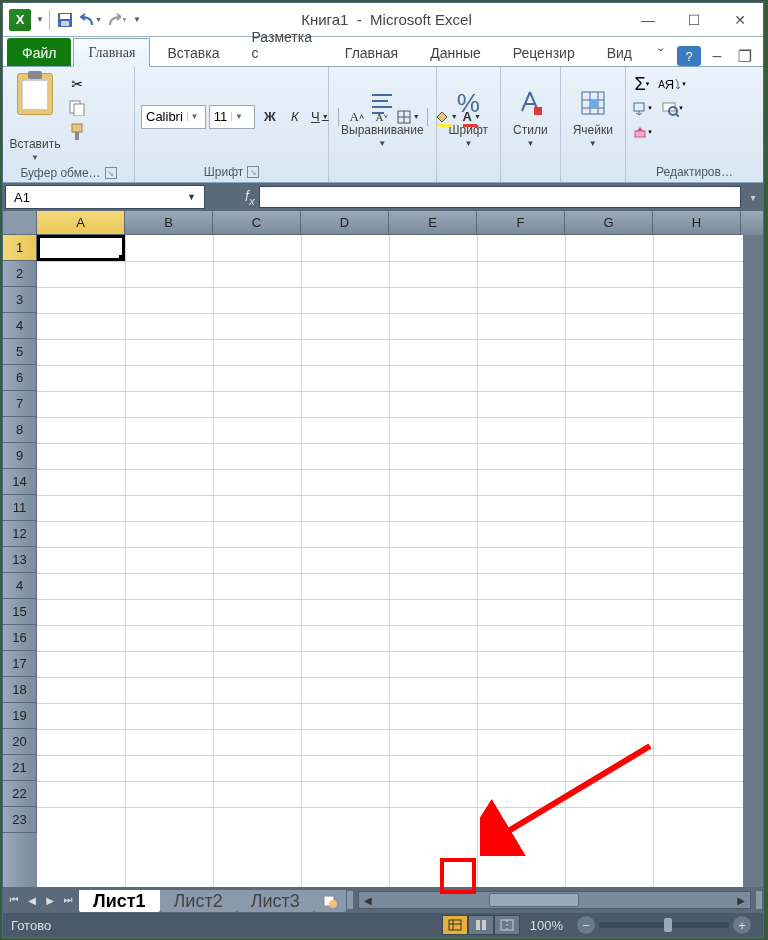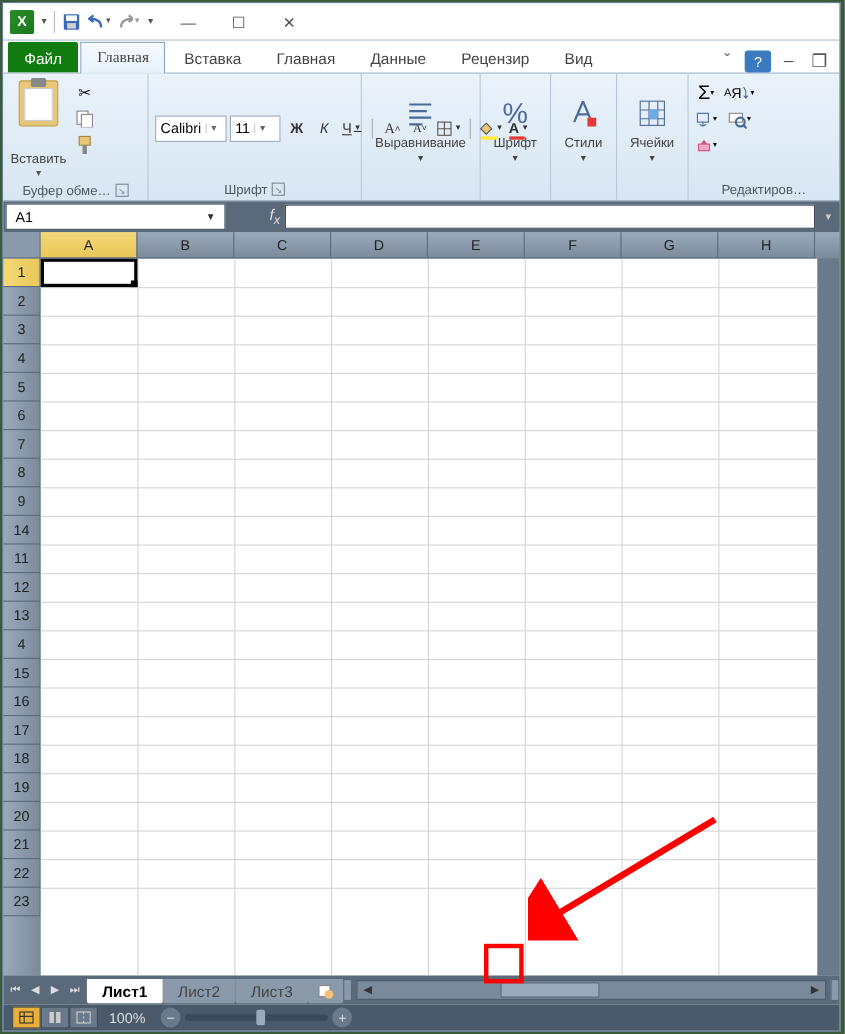--- a/index.html
+++ b/index.html
@@ -69,21 +69,21 @@
 .cells { flex: 1; background: #fff; position: relative; }
 .vline { position: absolute; top: 0; bottom: 0; width: 1px; background: #d4d4d4; }
 .hline { position: absolute; left: 0; right: 0; height: 1px; background: #d4d4d4; }
 .sel-cell { position: absolute; top: 0; left: 0; width: 88px; height: 26px; border: 3px solid #000; box-sizing: border-box; }
 .sel-handle { position: absolute; width: 6px; height: 6px; background: #000; bottom: -3px; right: -3px; }
 .vscroll { width: 20px; background: #6a7a8a; }
 
 .sheet-bar { height: 26px; background: #5a6a7a; display: flex; align-items: center; position: relative; }
 .nav-btns { display: flex; padding: 0 2px; }
 .nav-btn { width: 18px; height: 20px; display: flex; align-items: center; justify-content: center; color: #ddd; font-size: 10px; }
-.sheet-tab { height: 22px; padding: 0 14px; display: flex; align-items: center; font-size: 14px; border-radius: 0 0 2px 2px; margin-top: 2px; }
+.sheet-tab { height: 22px; padding: 0 14px; display: flex; align-items: center; font-size: 18px; border-radius: 0 0 2px 2px; margin-top: 2px; }
 .sheet-tab.active { background: #fff; color: #000; font-weight: bold; }
 .sheet-tab.inactive { background: #8a9aaa; color: #444; }
 .sheet-tab.new { background: #8a9aaa; padding: 0 8px; }
 .hscroll-area { flex: 1; height: 18px; background: #7a8a9a; margin: 0 4px; position: relative; display: flex; align-items: center; border: 1px solid #4a5a6a; }
 .hscroll-thumb { position: absolute; left: 130px; width: 90px; height: 14px; background: #9aaabb; border: 1px solid #5a6a7a; border-radius: 2px; }
 .split-handle { width: 8px; height: 20px; background: #8a9aaa; border: 1px solid #5a6a7a; }
 
 .highlight-box { position: absolute; bottom: 46px; left: 440px; width: 36px; height: 36px; border: 4px solid #ff0000; }
 .arrow { position: absolute; bottom: 80px; left: 480px; }
 .arrow svg { width: 180px; height: 120px; }
@@ -122,31 +122,35 @@
           <span style="font-size:7px;color:#555;">▼</span>
         </div>
       <div class="qat-btn">
           <svg width="18" height="14">
             <path d="M11 7 L15 4 L11 1 M15 4 Q4 4 4 12" fill="none" stroke="#999" stroke-width="2"></path>
           </svg>
           <span style="font-size:7px;color:#999;">▼</span>
         </div>
       <div class="qat-dd">▼</div>
     </div>
+    <div class="title-area">
+      <span>Книга1</span> &nbsp;-&nbsp; <span>Microsoft Excel</span>
+    </div>
     <div class="win-controls">
       <div class="win-btn">—</div>
       <div class="win-btn">☐</div>
       <div class="win-btn">✕</div>
     </div>
   </div>
 
   <div class="ribbon-tabs">
     <div class="tab tab-file">Файл</div>
     <div class="tab tab-active">Главная</div>
     <div class="tab">Вставка</div>
+    <div class="tab">Разметка с</div>
     <div class="tab">Главная</div>
     <div class="tab">Данные</div>
     <div class="tab">Рецензир</div>
     <div class="tab">Вид</div>
     <div class="ribbon-help">
       <div class="doc-btn">ˇ</div>
       <div class="help-btn">?</div>
       <div class="doc-btn">–</div>
       <div class="doc-btn">❐</div>
 
@@ -456,20 +460,21 @@
     <div class="split-handle"></div>
     <div class="hscroll-area">
       <div class="nav-btn" style="color:#333;">◀</div>
       <div class="hscroll-thumb"></div>
       <div class="nav-btn" style="margin-left:auto;color:#333;">▶</div>
     </div>
     <div class="split-handle"></div>
   </div>
 
   <div class="status-bar">
+    <div class="status-left">Готово</div>
     <div class="view-btns">
       <div class="view-btn active">
           <svg width="14" height="12">
             <rect x="1" y="1" width="12" height="10" fill="none" stroke="#333"></rect>
             <line x1="1" y1="5" x2="13" y2="5" stroke="#333"></line>
             <line x1="5" y1="1" x2="5" y2="11" stroke="#333"></line>
           </svg>
         </div>
       <div class="view-btn">
           <svg width="14" height="12">

